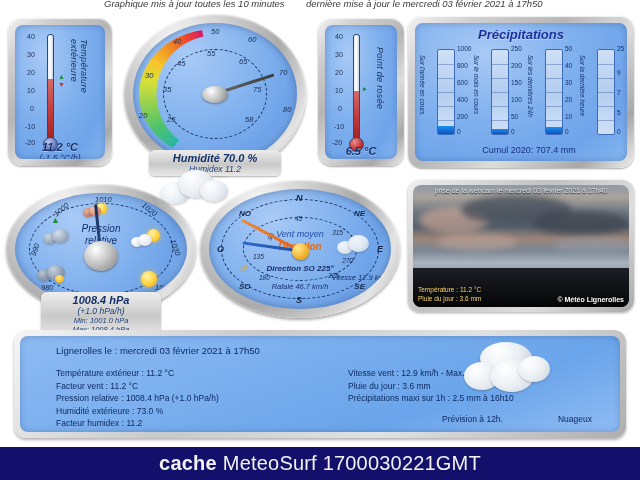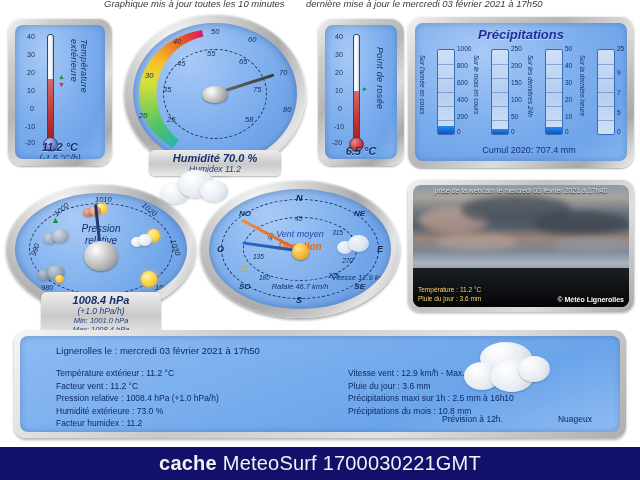--- a/index.html
+++ b/index.html
@@ -497,20 +497,21 @@
       <div class="needle" style="left:50%; top:52%; width:58px; background:linear-gradient(90deg,#1f4fa8,#2f68c8); transform-origin:0 50%; transform:translateY(-50%) rotate(188deg);"></div>
       <div class="hub" style="left:50%; top:52%; width:17px; height:17px; margin-left:-8px; margin-top:-8px; background:radial-gradient(circle at 35% 30%,#ffe88f,#f0a81c 70%);"></div>
 
       <div class="cloud" style="right:20px; top:46px; width:34px; height:20px; opacity:.9;">
         <span style="left:0; top:6px; width:16px; height:13px;"></span>
         <span style="left:11px; top:0; width:21px; height:17px;"></span>
       </div>
       <div class="g-label" style="left:30px; bottom:34px; color:#e0a21a; font-size:11px;">⚠</div>
 
       <div style="position:absolute; left:0; right:0; bottom:18px; text-align:center;">
+        <div style="font-size:8px; font-style:italic; color:#16306b; font-weight:bold;">Direction SO  225°</div>
         <div style="font-size:7.5px; font-style:italic; color:#16306b;text-align:right;">Vitesse 12.9 km/h</div>
         <div style="font-size:7.5px; font-style:italic; color:#16306b;">Rafale  46.7 km/h</div>
       </div>
     </div>
   </div>
 
   <div class="cloud" style="left:160px; top:170px; width:68px; height:34px; z-index:5;">
     <span style="left:0; top:12px; width:30px; height:22px;"></span>
     <span style="left:18px; top:0; width:36px; height:28px;"></span>
     <span style="left:40px; top:10px; width:28px; height:22px;"></span>
@@ -542,21 +543,20 @@
         <div>Facteur vent : 11.2 °C</div>
         <div>Pression relative : 1008.4 hPa (+1.0 hPa/h)</div>
         <div>Humidité extérieure : 73.0 %</div>
         <div>Facteur humidex : 11.2</div>
       </div>
 
       <div class="sum-col" id="sum-col-right">
         <div>Vitesse vent : 12.9 km/h - Max.(Rafales) : 46.7 km/h</div>
         <div>Pluie du jour : 3.6 mm</div>
         <div>Précipitations maxi sur 1h : 2.5 mm à 16h10</div>
-        <div>Précipitations du mois : 10.8 mm</div>
       </div>
 
       <div class="cloud" style="right:70px; top:6px; width:86px; height:52px;">
         <span style="left:16px; top:0; width:52px; height:32px;"></span>
         <span style="left:0; top:20px; width:36px; height:28px;"></span>
         <span style="left:26px; top:18px; width:44px; height:32px;"></span>
         <span style="left:54px; top:14px; width:32px; height:26px;"></span>
       </div>
 
       <div class="forecast-label">Prévision à 12h.</div>

